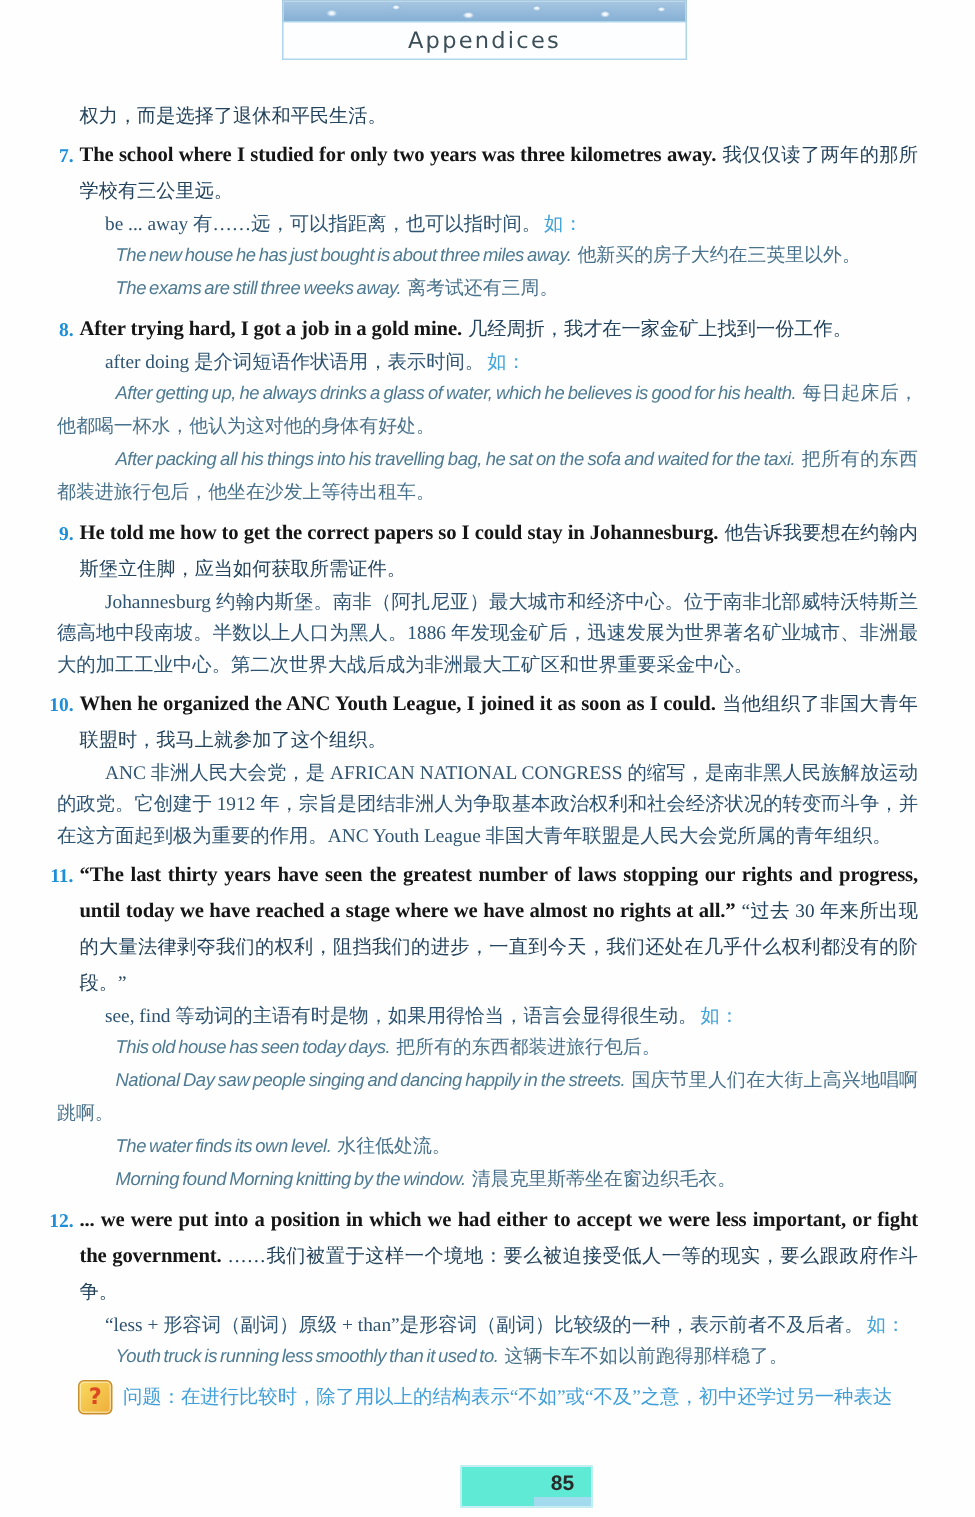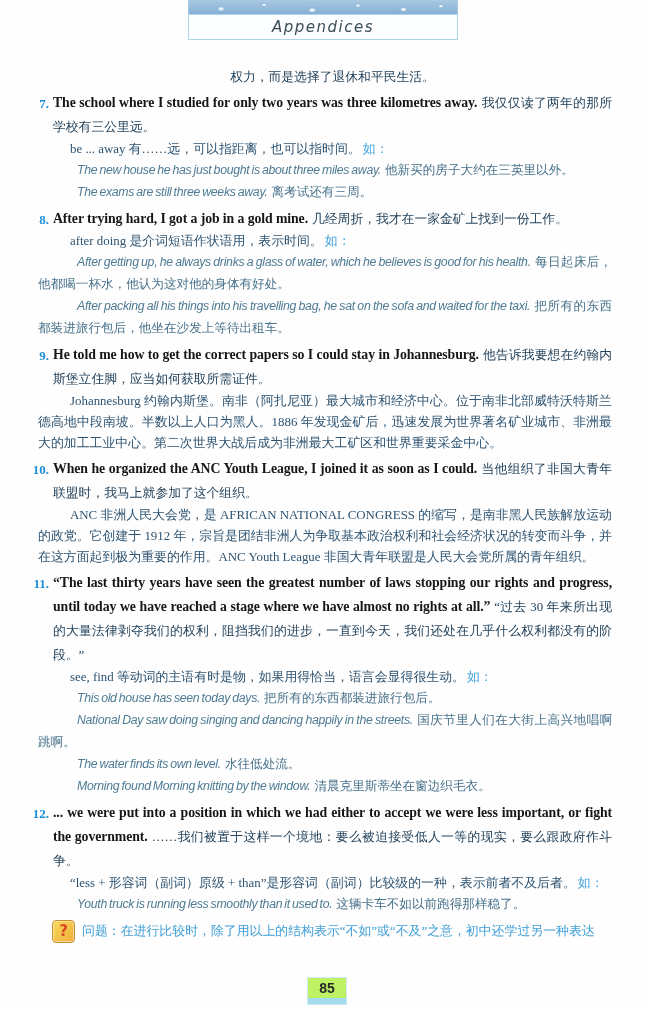--- a/index.html
+++ b/index.html
@@ -23,26 +23,26 @@
       radial-gradient(5px 3px at 63% 35%, #eef6fc 20%, #93b9da 55%, rgba(0,0,0,0) 70%),
       radial-gradient(6px 4px at 80% 65%, #f2f8fd 20%, #8fb6d8 55%, rgba(0,0,0,0) 70%),
       radial-gradient(5px 3px at 94% 40%, #eef6fc 20%, #93b9da 55%, rgba(0,0,0,0) 70%),
       linear-gradient(#a6c6e2,#86b0d4);
   }
   .banner-label{
     height:24px;line-height:24px;
     border:1px solid #aed6ea;background:#fdfeff;
     text-align:center;
     font-family:"DejaVu Sans","Liberation Sans",sans-serif;
-    font-style:italic;font-size:15px;color:#3c4e58;letter-spacing:1.5px;
+    font-size:15px;color:#3c4e58;letter-spacing:1.5px;
   }
 
   
   .content{position:absolute;left:38px;top:66px;width:574px;}
-  p{margin:0;text-align:center;}
+  p{margin:0;}
 
   .cont{
     margin-left:15px;color:#24435c;font-size:12.8px;line-height:22px;
   }
 
   .item .main{
     position:relative;margin:3px 0 0 15px;
     text-align:justify;line-height:24px;font-size:13.8px;
   }
   .num{
@@ -77,21 +77,21 @@
     border:1px solid #c98f2a;
     box-shadow:inset 0 0 0 1px rgba(255,255,255,.45);
     color:#db4822;font-weight:bold;font-size:15px;line-height:21px;text-align:center;
     font-family:"DejaVu Sans","Liberation Sans",sans-serif;
   }
   .q-text{color:#3f9ed8;font-size:12.9px;white-space:nowrap;}
 
   
   .pagenum-box{
     position:absolute;left:307px;top:977px;width:38px;
-    border:1px solid #cdeaf5;background:#bef264;
+    border:1px solid #cdeaf5;background:#5eead4;padding-left:48px;
   }
   .pagenum{
     text-align:center;font-weight:bold;font-size:14px;color:#2a2a2a;
     line-height:20px;font-family:"Liberation Sans","DejaVu Sans",sans-serif;
   }
   .pagenum-bar{height:6px;background:#a2dbed;}
 </style>
 </head>
 <body>
 
@@ -127,21 +127,21 @@
 
     <section class="item">
       <p class="main"><span class="num">10.</span><span class="en">When he organized the ANC Youth League, I joined it as soon as I could.</span><span class="zh-main">当他组织了非国大青年联盟时，我马上就参加了这个组织。</span></p>
       <p class="note"><span>ANC 非洲人民大会党，是 AFRICAN NATIONAL CONGRESS 的缩写，是南非黑人民族解放运动的政党。它创建于 1912 年，宗旨是团结非洲人为争取基本政治权利和社会经济状况的转变而斗争，并在这方面起到极为重要的作用。ANC Youth League 非国大青年联盟是人民大会党所属的青年组织。</span><span class="marker"></span></p>
     </section>
 
     <section class="item">
       <p class="main"><span class="num">11.</span><span class="en">“The last thirty years have seen the greatest number of laws stopping our rights and progress, until today we have reached a stage where we have almost no rights at all.”</span><span class="zh-main">“过去 30 年来所出现的大量法律剥夺我们的权利，阻挡我们的进步，一直到今天，我们还处在几乎什么权利都没有的阶段。”</span></p>
       <p class="note"><span>see, find 等动词的主语有时是物，如果用得恰当，语言会显得很生动。</span><span class="marker">如：</span></p>
       <p class="example"><span class="ex-en">This old house has seen today days.</span><span class="ex-zh">把所有的东西都装进旅行包后。</span></p>
-      <p class="example"><span class="ex-en">National Day saw doing singing and dancing happily in the streets.</span><span class="ex-zh">国庆节里人们在大街上高兴地唱啊跳啊。</span></p>
+      <p class="example"><span class="ex-en">National Day saw people singing and dancing happily in the streets.</span><span class="ex-zh">国庆节里人们在大街上高兴地唱啊跳啊。</span></p>
       <p class="example"><span class="ex-en">The water finds its own level.</span><span class="ex-zh">水往低处流。</span></p>
       <p class="example"><span class="ex-en">Morning found Morning knitting by the window.</span><span class="ex-zh">清晨克里斯蒂坐在窗边织毛衣。</span></p>
     </section>
 
     <section class="item">
       <p class="main"><span class="num">12.</span><span class="en">... we were put into a position in which we had either to accept we were less important, or fight the government.</span><span class="zh-main">……我们被置于这样一个境地：要么被迫接受低人一等的现实，要么跟政府作斗争。</span></p>
       <p class="note"><span>“less + 形容词（副词）原级 + than”是形容词（副词）比较级的一种，表示前者不及后者。</span><span class="marker">如：</span></p>
       <p class="example"><span class="ex-en">Youth truck is running less smoothly than it used to.</span><span class="ex-zh">这辆卡车不如以前跑得那样稳了。</span></p>
     </section>
 

